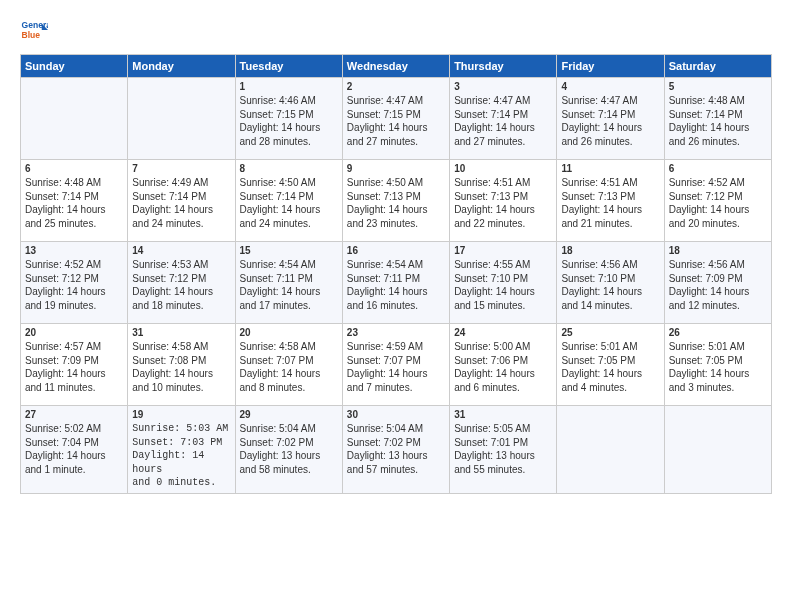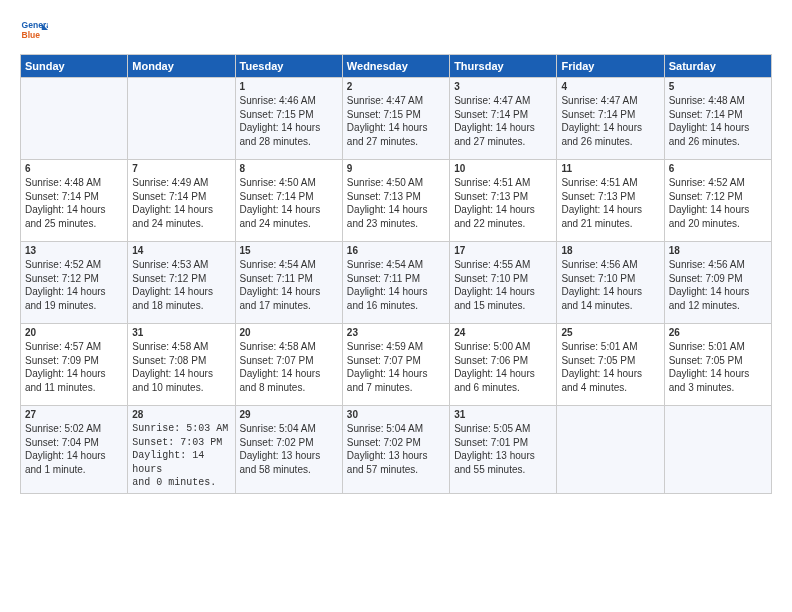--- a/index.html
+++ b/index.html
@@ -324,21 +324,21 @@
         </tr>
         <tr>
           <td>
             <span class="day-num">27</span>
             <div class="day-detail" style="white-space: pre-line;">Sunrise: 5:02 AM
 Sunset: 7:04 PM
 Daylight: 14 hours
 and 1 minute.</div>
           </td>
           <td>
-            <span class="day-num">28</span>
+            <span class="day-num">19</span>
             <div class="day-detail" style="white-space: pre-line; font-family: Liberation Mono, monospace;">Sunrise: 5:03 AM
 Sunset: 7:03 PM
 Daylight: 14 hours
 and 0 minutes.</div>
           </td>
           <td>
             <span class="day-num">29</span>
             <div class="day-detail" style="white-space: pre-line;">Sunrise: 5:04 AM
 Sunset: 7:02 PM
 Daylight: 13 hours

